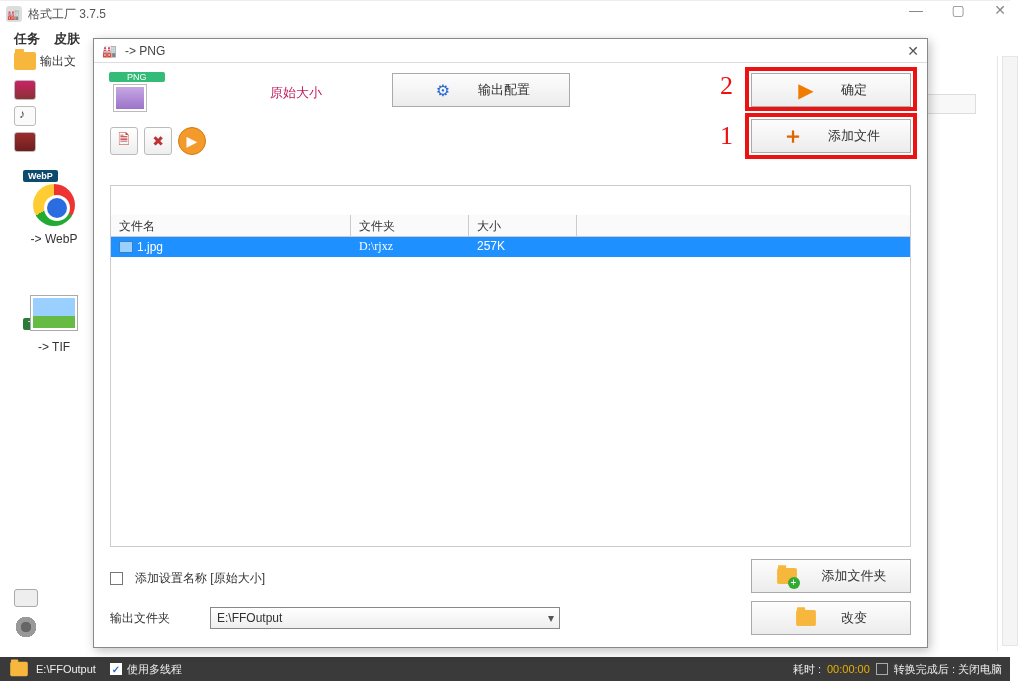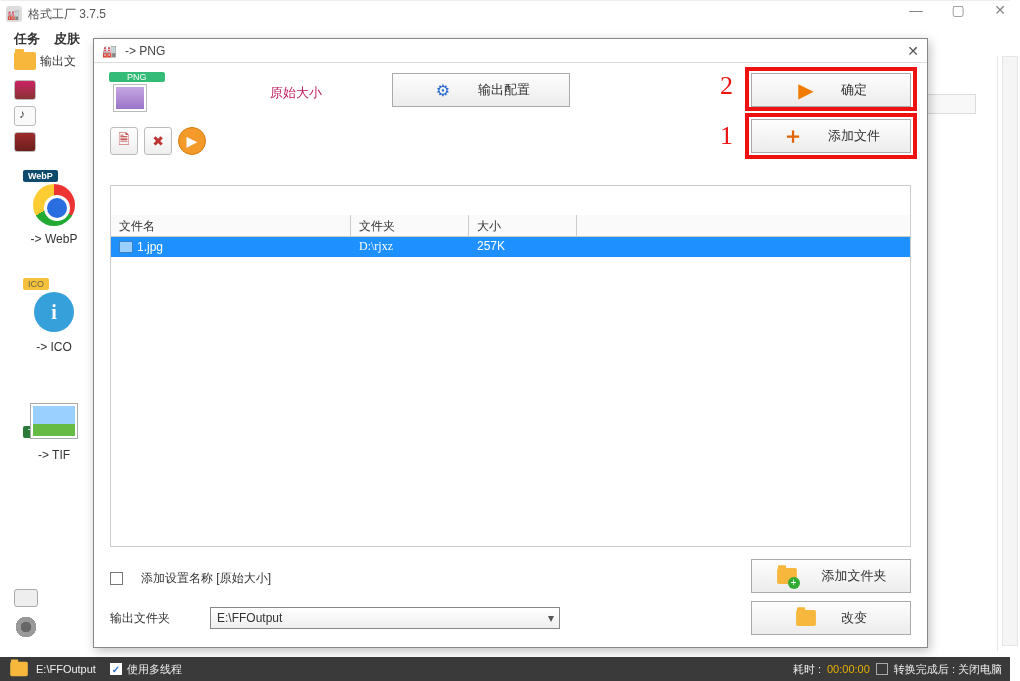--- a/index.html
+++ b/index.html
@@ -111,21 +111,21 @@
   .filelist{position:absolute;left:16px;right:16px;top:122px;bottom:100px;border:1px solid #ccc;}
   .fl-head{display:flex;height:22px;border-bottom:1px solid #ccc;font-size:12px;color:#333;background:#fafafa;margin-top:29px;}
   .fl-head div{padding:3px 8px;border-right:1px solid #ccc;}
   .col-name{width:240px;} .col-folder{width:118px;font-family:Liberation Serif, serif;} .col-size{width:108px;}
   .fl-row{display:flex;height:20px;font-size:12px;color:#fff;background:#1e90ff;}
   .fl-row div{padding:2px 8px;}
   .fl-row .col-name{display:flex;align-items:center;gap:4px;}
   .file-glyph{width:14px;height:12px;background:#9ad0ff;border:1px solid #3a7fc0;}
 
   
-  .chk-row{position:absolute;left:16px;bottom:60px;display:flex;align-items:center;gap:18px;font-size:12px;color:#333;}
+  .chk-row{position:absolute;left:16px;bottom:60px;display:flex;align-items:center;gap:12px;font-size:12px;color:#333;}
   .chkbox{width:13px;height:13px;border:1px solid #777;background:#fff;}
   .out-row{position:absolute;left:16px;bottom:18px;display:flex;align-items:center;gap:40px;font-size:12px;color:#333;}
   .combo{width:350px;height:22px;border:1px solid #888;background:linear-gradient(#fff,#eee);display:flex;align-items:center;padding:0 6px;font-size:12px;position:relative;}
   .combo:after{content:"▾";position:absolute;right:5px;top:3px;color:#555;}
 </style>
 </head>
 <body>
 
 <div class="top-rule"></div>
 <div class="main-titlebar">
@@ -152,27 +152,20 @@
     <div class="side-ico side-audio"></div>
     <div class="side-ico side-image"></div>
   </div>
 
   <div class="format-card">
     <div class="thumb">
         <span class="badge badge-webp">WebP</span>
         <div class="chrome-ball"></div>
       </div>
     <div>-&gt; WebP</div>
-  </div>
-  <div class="format-card">
-    <div class="thumb">
-        <span class="badge badge-ico">ICO</span>
-        <div class="ico-circle">i</div>
-      </div>
-    <div>-&gt; ICO</div>
   </div>
   <div class="format-card">
     <div class="thumb">
         <span class="badge badge-tif">TIFF</span>
         <div class="tif-pic"></div>
       </div>
     <div>-&gt; TIF</div>
   </div>
 </div>
 

